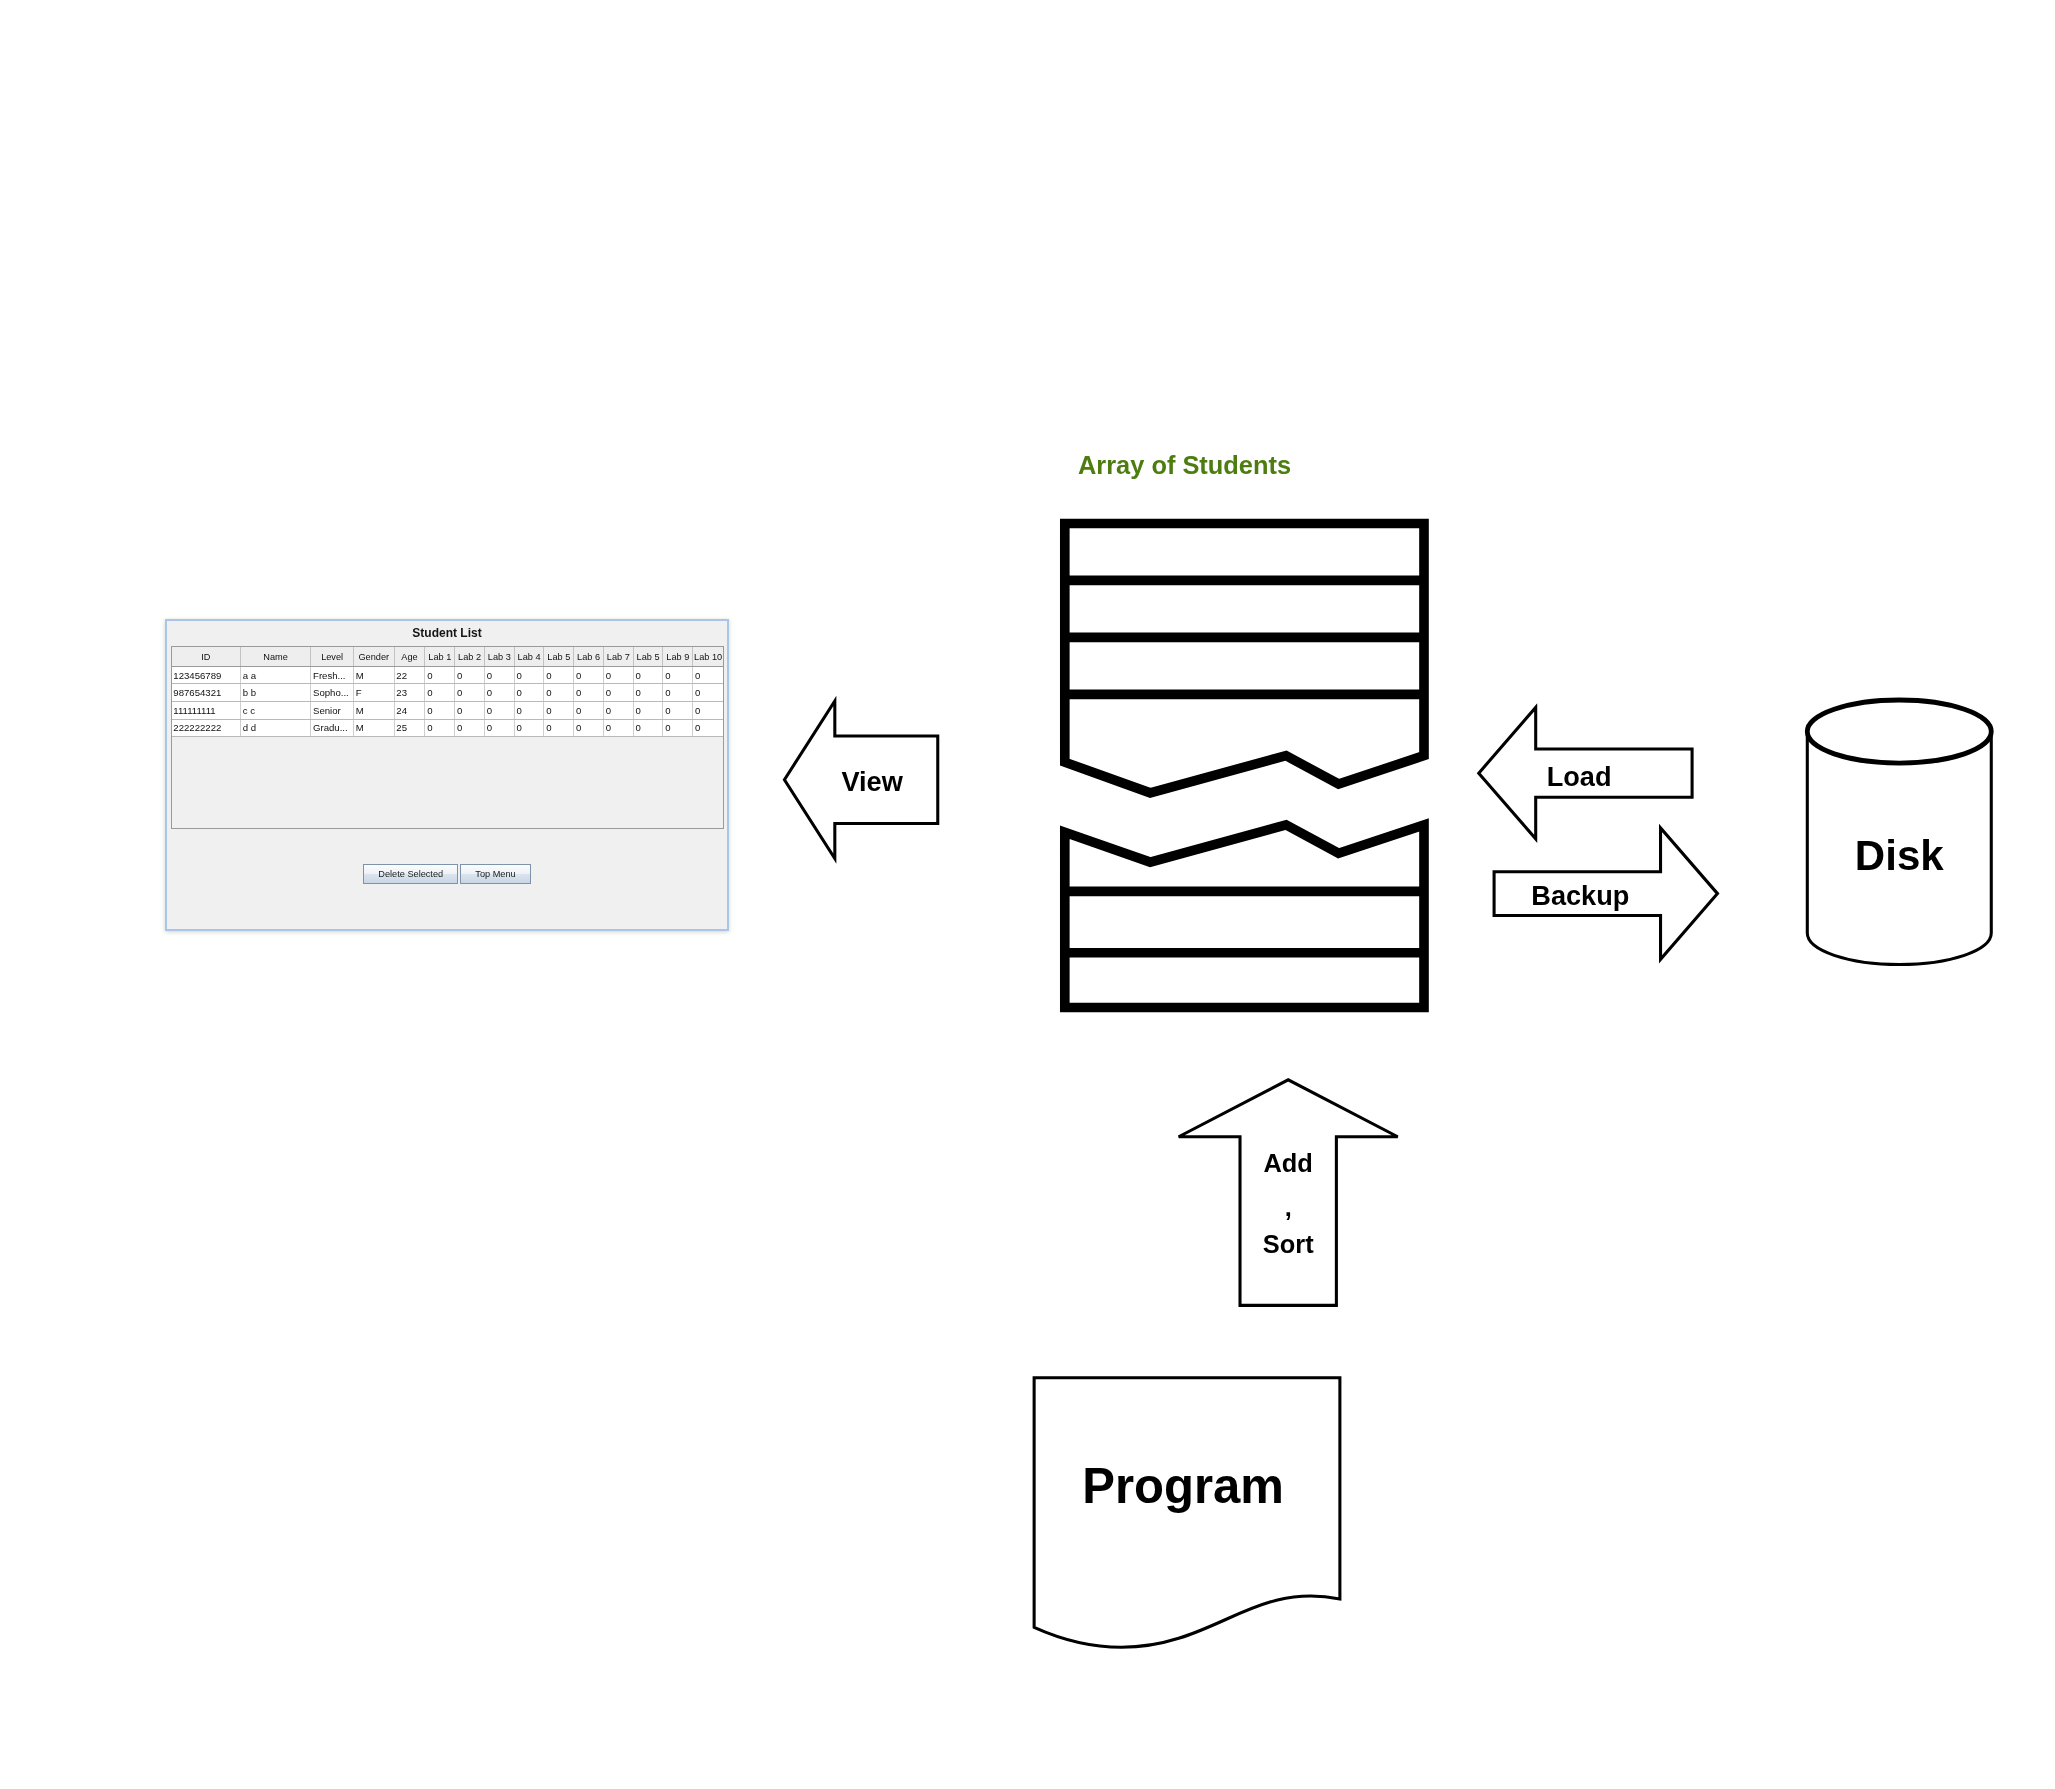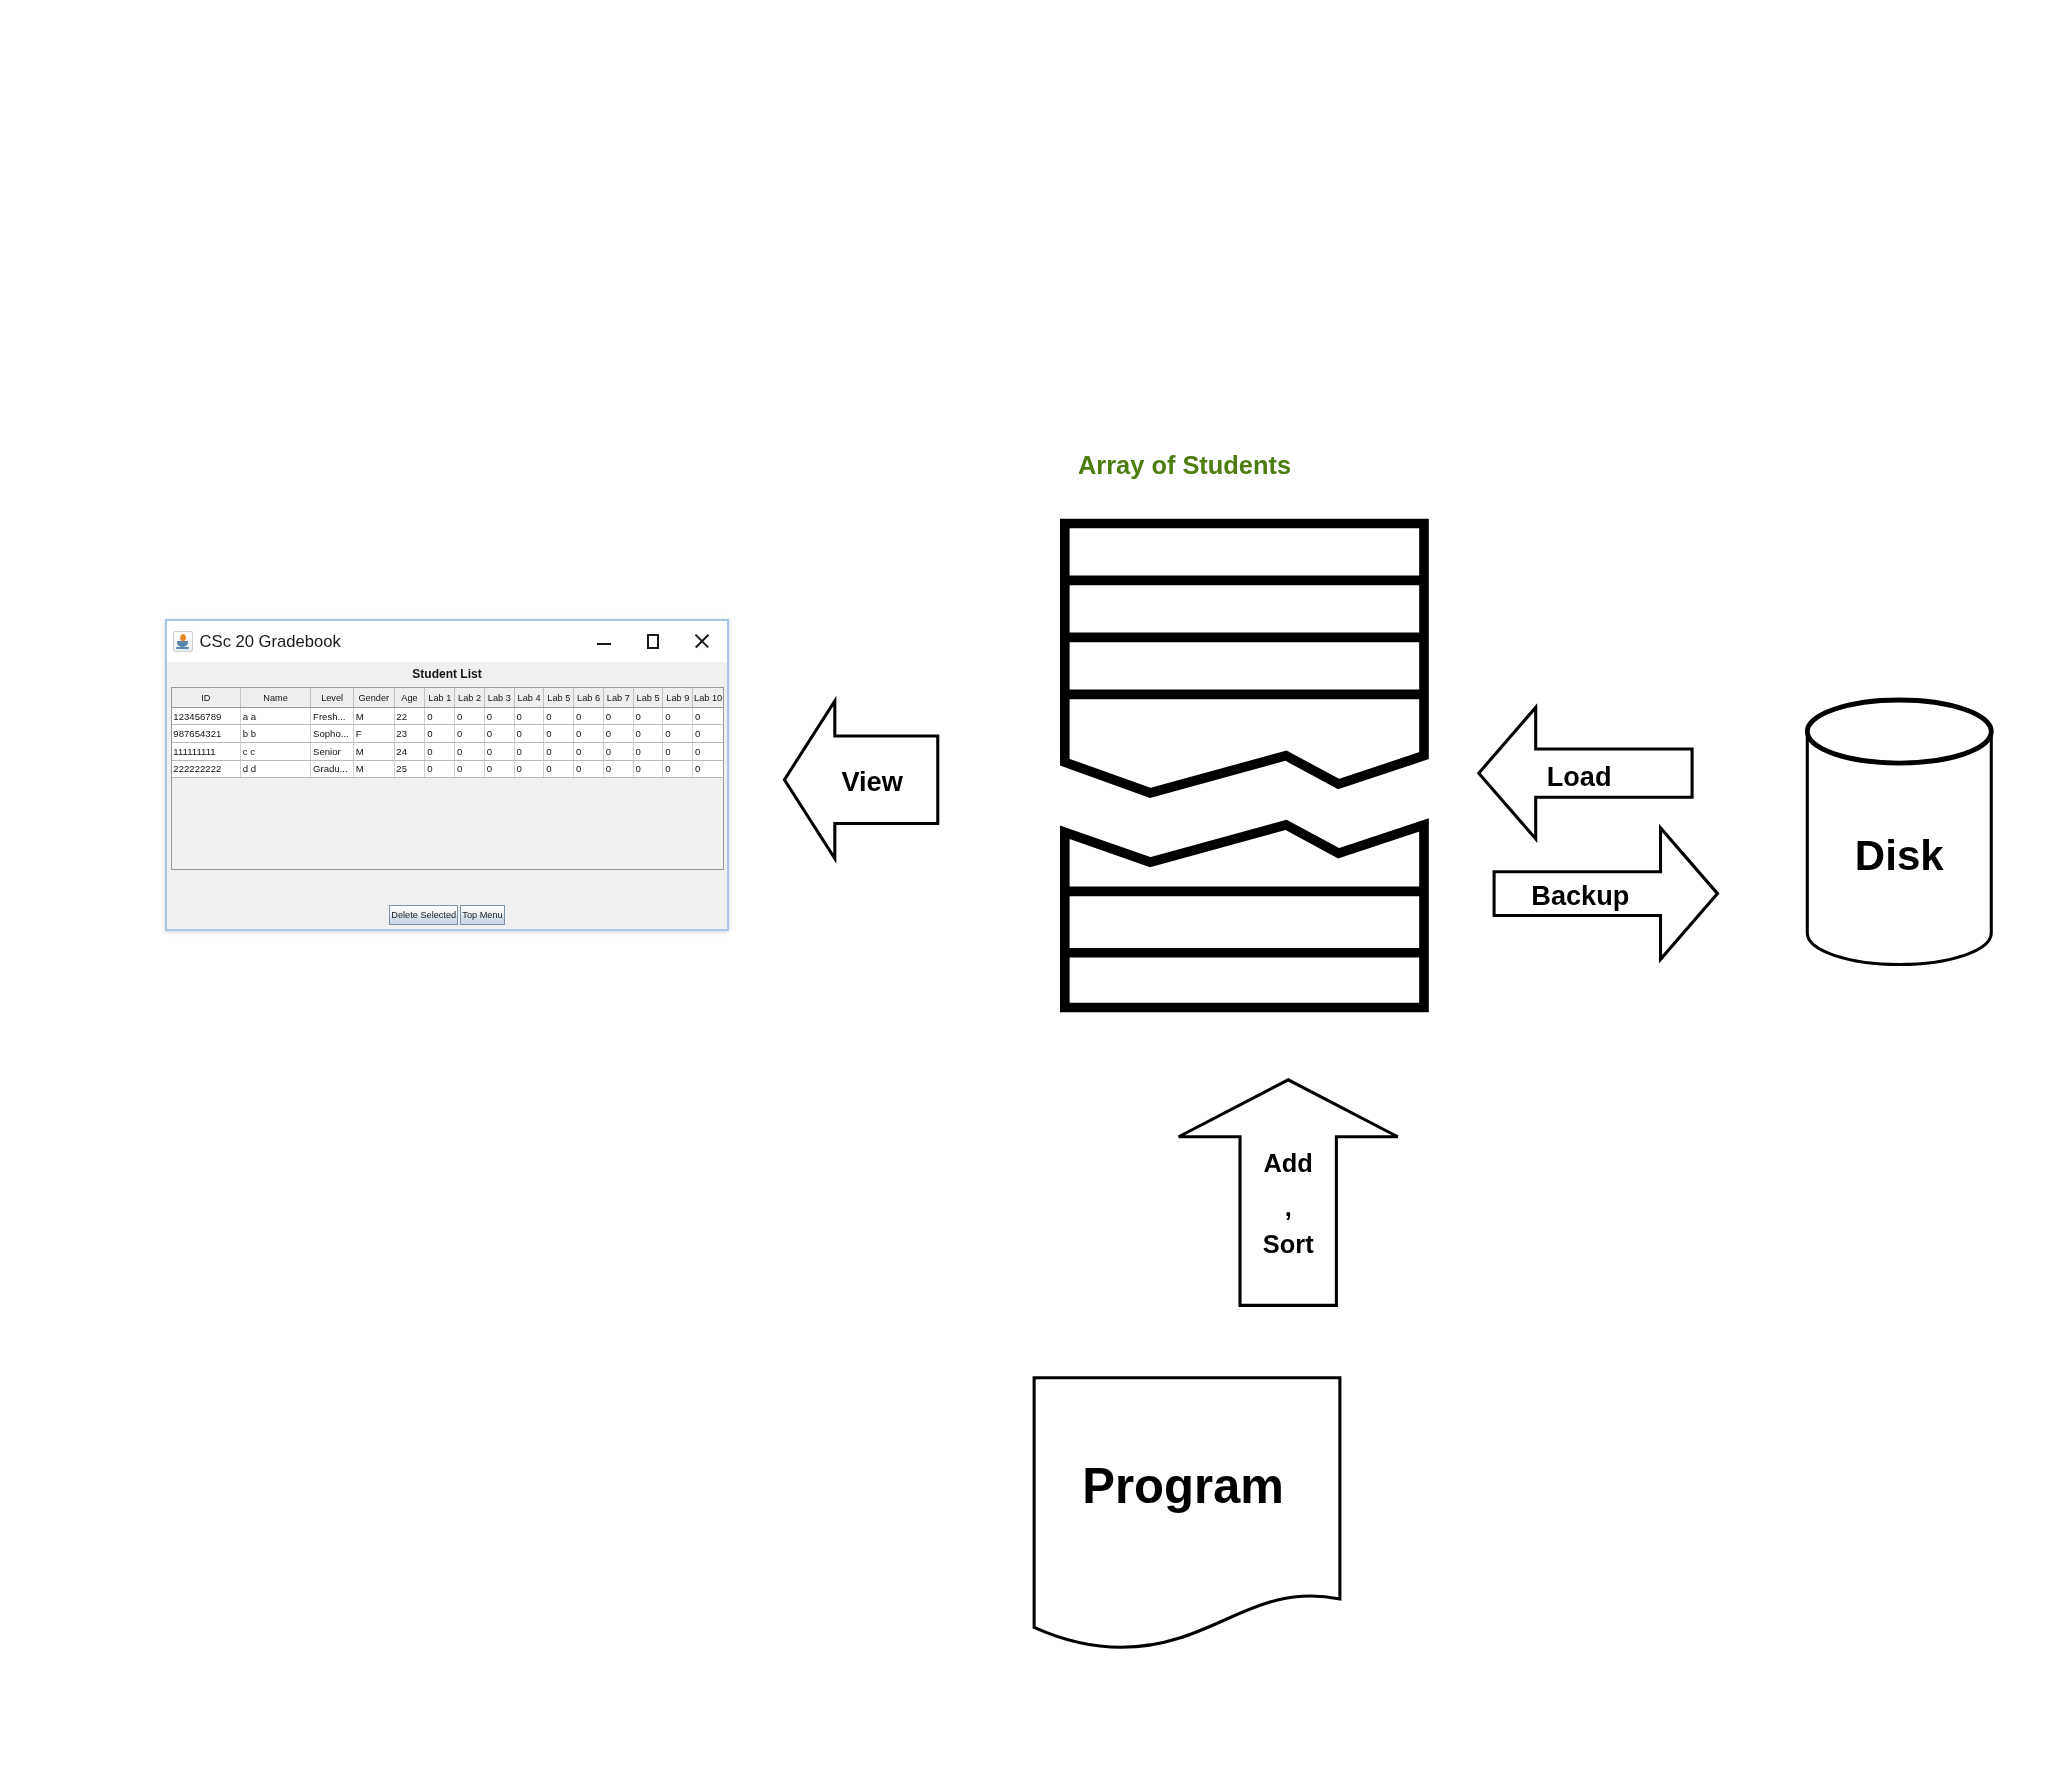--- a/index.html
+++ b/index.html
@@ -202,21 +202,21 @@
     bottom: 4.4px;
     display: flex;
     justify-content: center;
     gap: 2.2px;
   }
   .swing-button {
     background: linear-gradient(180deg,#fbfcfd 0%,#eef2f7 48%,#dbe4ee 52%,#c9d6e6 100%);
     border: 0.4px solid #7d93ab;
     font-size: 9.2px;
     color: #1a1a1a;
-    padding: 4px 1px;
+    padding: 4px 14px;
     white-space: nowrap;
     cursor: default;
   }
 
   
   #array-label {
     position: absolute;
     left: 1078px;
     top: 451px;
     font-size: 25.4px;
@@ -243,34 +243,20 @@
   }
 </style>
 </head>
 <body>
 
 <div id="canvas">
 
 
   <div id="swing-window">
 
-    <div id="title-bar">
-      <div id="java-icon">
-        <div class="steam"></div>
-        <div class="cup"></div>
-        <div class="saucer"></div>
-      </div>
-      <div id="window-title">CSc 20 Gradebook</div>
-
-      <div id="window-controls">
-        <div class="win-btn minimize"></div>
-        <div class="win-btn maximize"></div>
-        <div class="win-btn close"></div>
-      </div>
-    </div>
 
     <div id="window-body">
 
       <div id="student-list-heading">Student List</div>
 
       <div id="table-scroll">
         <table class="student-table">
           <colgroup>
             <col class="col-id">
               <col class="col-name">

